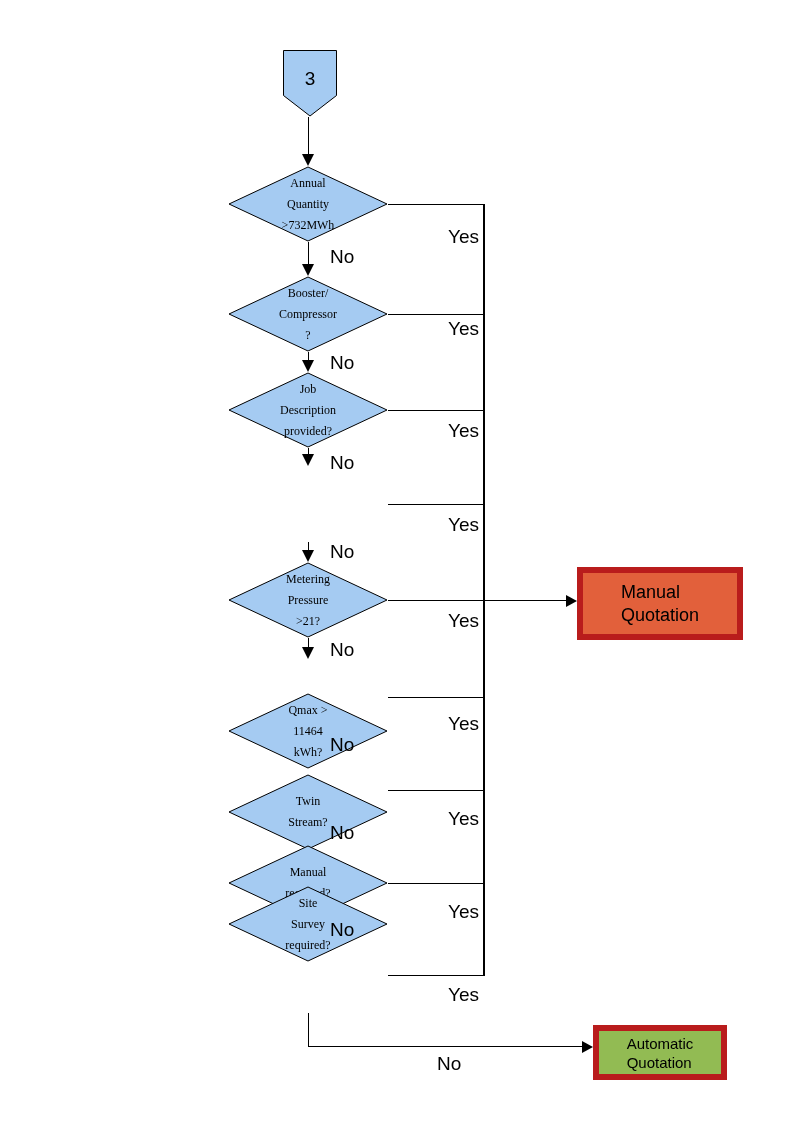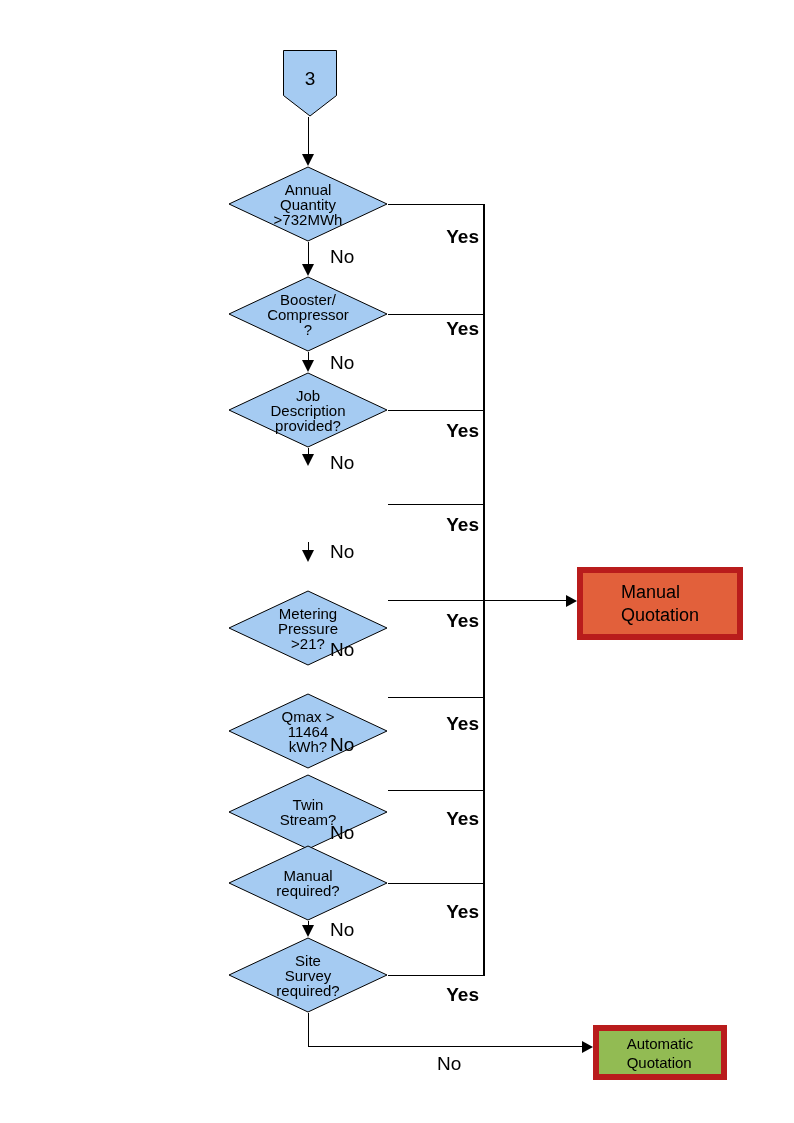--- a/index.html
+++ b/index.html
@@ -16,32 +16,32 @@
   .arr-right{position:absolute;width:0;height:0;border-top:6px solid transparent;
     border-bottom:6px solid transparent;border-left:11px solid var(--line-color,#000);}
   
   .start{position:absolute;left:283px;top:50px;width:54px;height:67px;}
   .start svg{position:absolute;left:0;top:0;}
   .start-label{position:absolute;left:0;top:0;width:100%;height:58px;display:flex;
     align-items:center;justify-content:center;font-size:19px;}
   .diamond{position:absolute;left:228px;width:160px;height:76px;}
   .diamond svg{position:absolute;left:0;top:0;width:160px;height:76px;}
   .diamond-label{position:absolute;left:0;top:0;width:100%;height:100%;display:flex;
-    align-items:center;justify-content:center;text-align:center;font-size:15px;
-    line-height:15px;white-space:pre-line;}
-  .d1{top:166px}.d2{top:276px}.d3{top:372px}.d4{top:466px}.d5{top:590px}
-  .d6{top:693px}.d7{top:774px}.d8{top:845px}.d9{top:937px}
+    align-items:center;justify-content:center;text-align:center;font-size:12px;
+    line-height:21px;white-space:pre-line;font-family:Liberation Serif, serif;}
+  .d1{top:166px}.d2{top:276px}.d3{top:372px}.d4{top:466px}.d5{top:562px}
+  .d6{top:693px}.d7{top:774px}.d8{top:845px}.d9{top:886px}
   .outcome{position:absolute;border:6px solid #b91c1c;display:flex;align-items:center;
     justify-content:center;text-align:left;white-space:pre-line;}
   .manual{left:577px;top:567px;width:154px;height:61px;background:var(--manual-fill,#e2603b);
     font-size:18px;line-height:23px;}
   .automatic{left:593px;top:1025px;width:122px;height:43px;background:var(--auto-fill,#92bb53);
     font-size:15px;line-height:19px;}
   
-  .yes{position:absolute;left:433px;width:46px;text-align:right;font-size:19px;font-weight:bold;}
+  .yes{position:absolute;left:433px;width:46px;text-align:right;font-size:19px;}
   .no{position:absolute;left:330px;font-size:19px;}
   .y1{top:226px}.y2{top:318px}.y3{top:420px}.y4{top:514px}.y5{top:610px}
   .y6{top:713px}.y7{top:808px}.y8{top:901px}.y9{top:984px}
   .n1{top:246px}.n2{top:352px}.n3{top:452px}.n4{top:541px}.n5{top:639px}
   .n6{top:734px}.n7{top:822px}.n8{top:919px}
   .n9{left:437px;top:1053px}
 </style>
 </head>
 <body>
 

